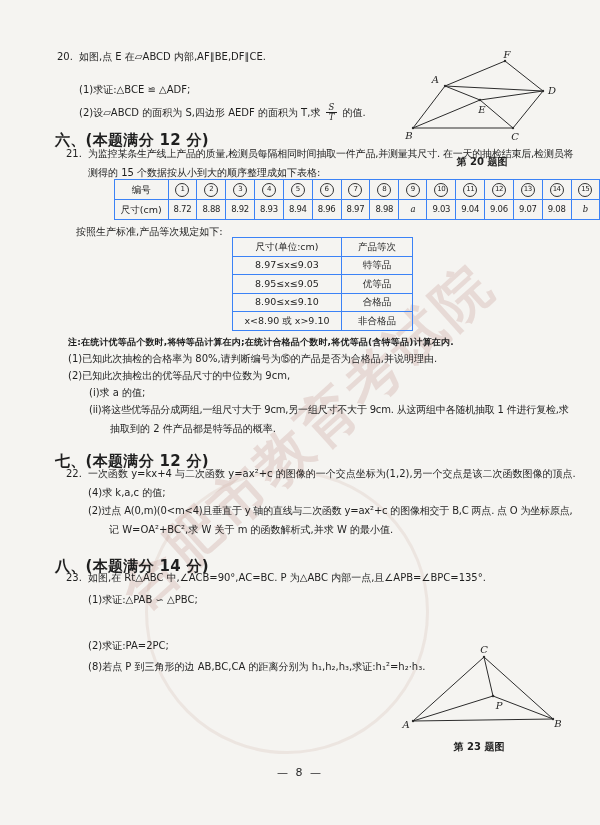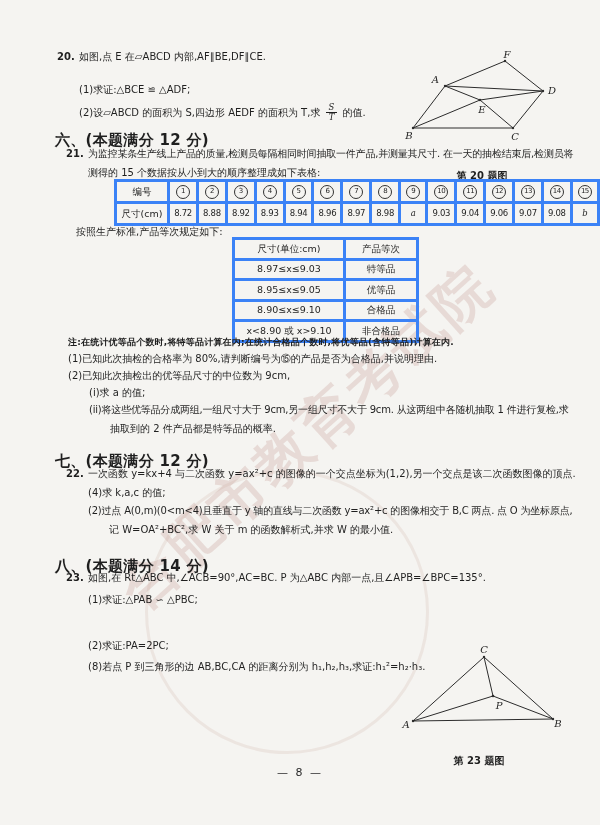--- a/index.html
+++ b/index.html
@@ -6,47 +6,47 @@
   .sheet{
     position:relative;width:600px;height:825px;overflow:hidden;
     background:#f5f4f1;
     color:#1f1f1f;
     font-family:"DejaVu Sans","Liberation Sans",sans-serif;
     font-size:10px;line-height:1.45;
   }
   .abs{position:absolute;}
   .sec-title{font-weight:bold;font-size:15px;letter-spacing:.3px;}
   .prob{padding-left:22px;}
-  .prob .pnum{position:absolute;left:0;top:0;font-weight:bold;}
+  .prob .pnum{position:absolute;left:0;top:0;font-weight:normal;}
   .pline{margin-bottom:4px;white-space:nowrap;}
   .indent1{padding-left:21px;}
   
   .frac{display:inline-block;vertical-align:middle;text-align:center;
         font-style:italic;font-family:"DejaVu Serif",serif;font-size:8.5px;line-height:1.1;margin:0 2px;}
   .frac .num{display:block;border-bottom:1px solid #1f1f1f;padding:0 3px;}
   .frac .den{display:block;padding:0 3px;}
   
   table{border-collapse:collapse;background:transparent;}
-  td,th{border:3px solid #3b82f6;text-align:center;font-weight:normal;
+  td,th{border:1px solid #3b82f6;text-align:center;font-weight:normal;
         font-size:9.5px;padding:0 2px;white-space:nowrap;}
   .size-table td{height:19px;}
   .size-table .rowlab{width:50px;}
   .size-table .val{width:25px;font-size:8.5px;letter-spacing:-0.3px;}
   .cnum{display:inline-block;width:12px;height:12px;line-height:11px;
         border:1px solid #333;border-radius:50%;font-size:7px;letter-spacing:-0.5px;}
   .grade-table td{height:17.5px;}
   .grade-table .c1{width:104px;}
   .grade-table .c2{width:66px;}
   .var{font-style:italic;font-family:"DejaVu Serif",serif;}
   .note{font-weight:bold;font-size:9px;letter-spacing:.2px;white-space:nowrap;}
   
   .fig svg line{stroke:#2c2c2c;stroke-width:1;}
   .fig svg circle{fill:#2c2c2c;}
   .fig svg text{font:italic 10px "DejaVu Serif","Liberation Serif",serif;fill:#1f1f1f;}
-  .fig-caption{text-align:center;font-weight:bold;font-size:10px;margin-top:18px;}
+  .fig-caption{text-align:center;font-weight:bold;font-size:10px;margin-top:4px;}
   
   .watermark-text{
     position:absolute;left:128px;top:556px;
     transform:rotate(-42deg);transform-origin:0 50%;
     font-size:56px;letter-spacing:4px;white-space:nowrap;
     color:rgba(198,158,152,0.30);font-weight:bold;pointer-events:none;
   }
   .watermark-circle{
     position:absolute;left:145px;top:470px;width:278px;height:278px;
     border:3px solid rgba(198,158,152,0.18);border-radius:50%;pointer-events:none;

